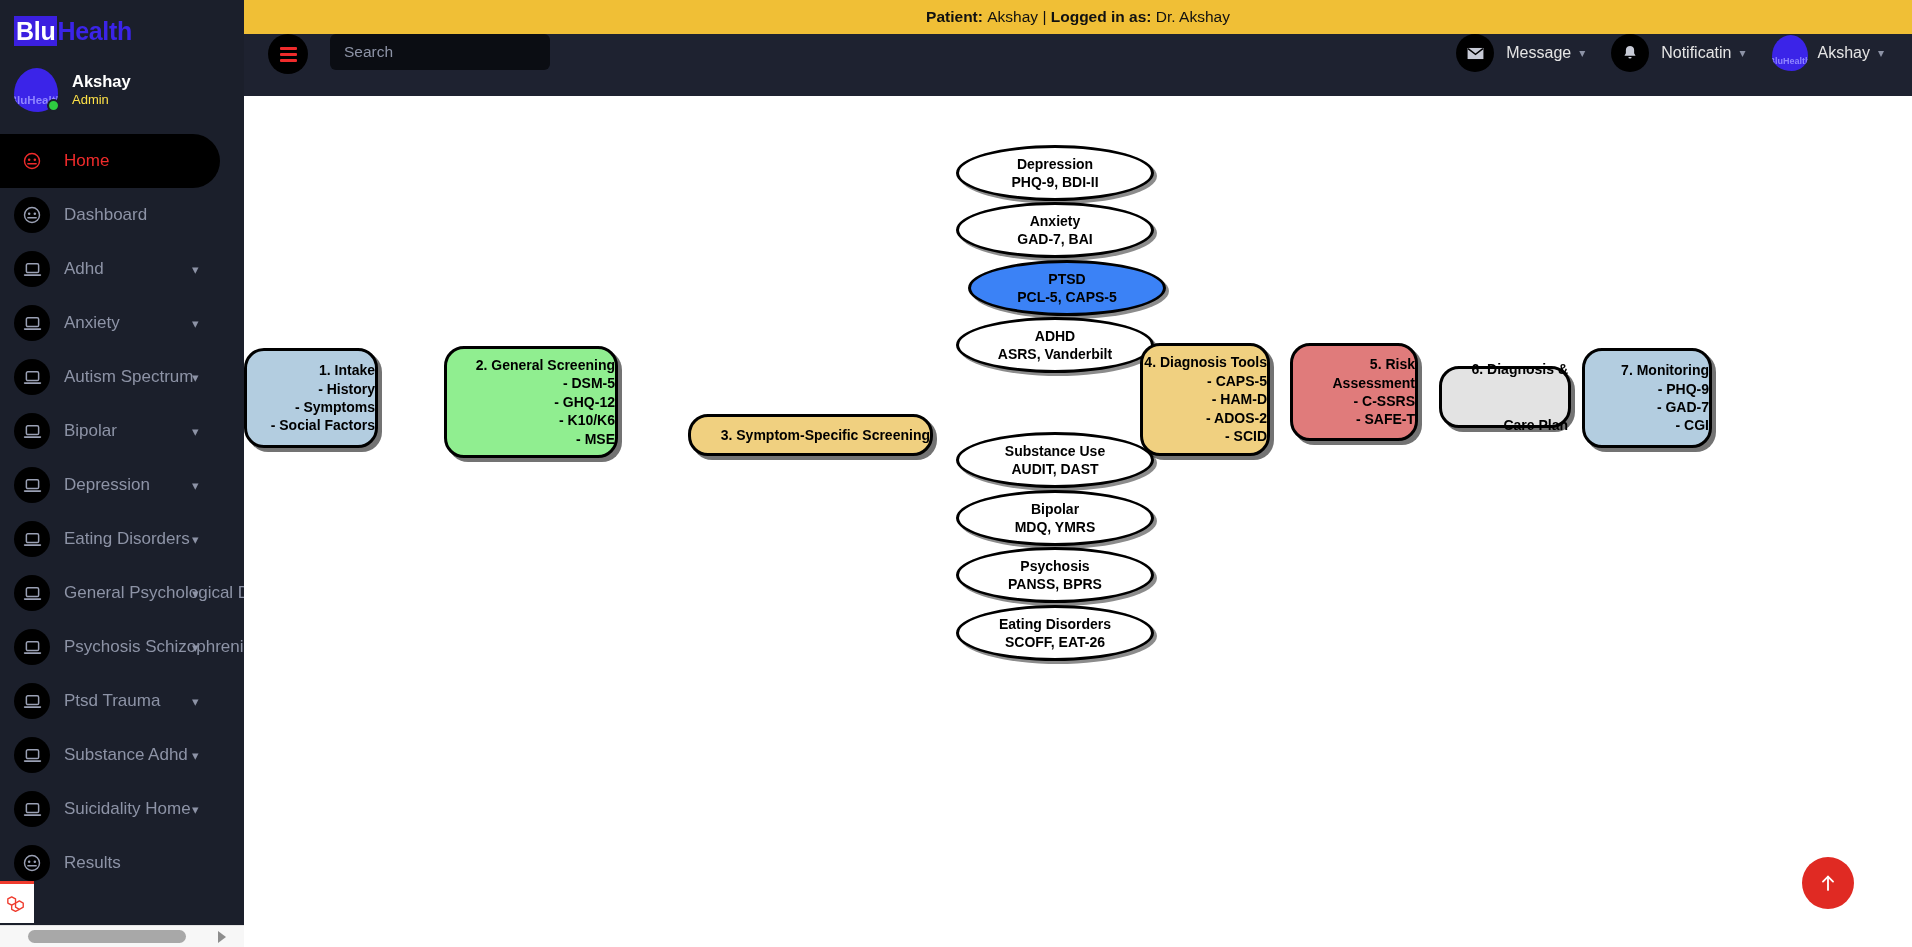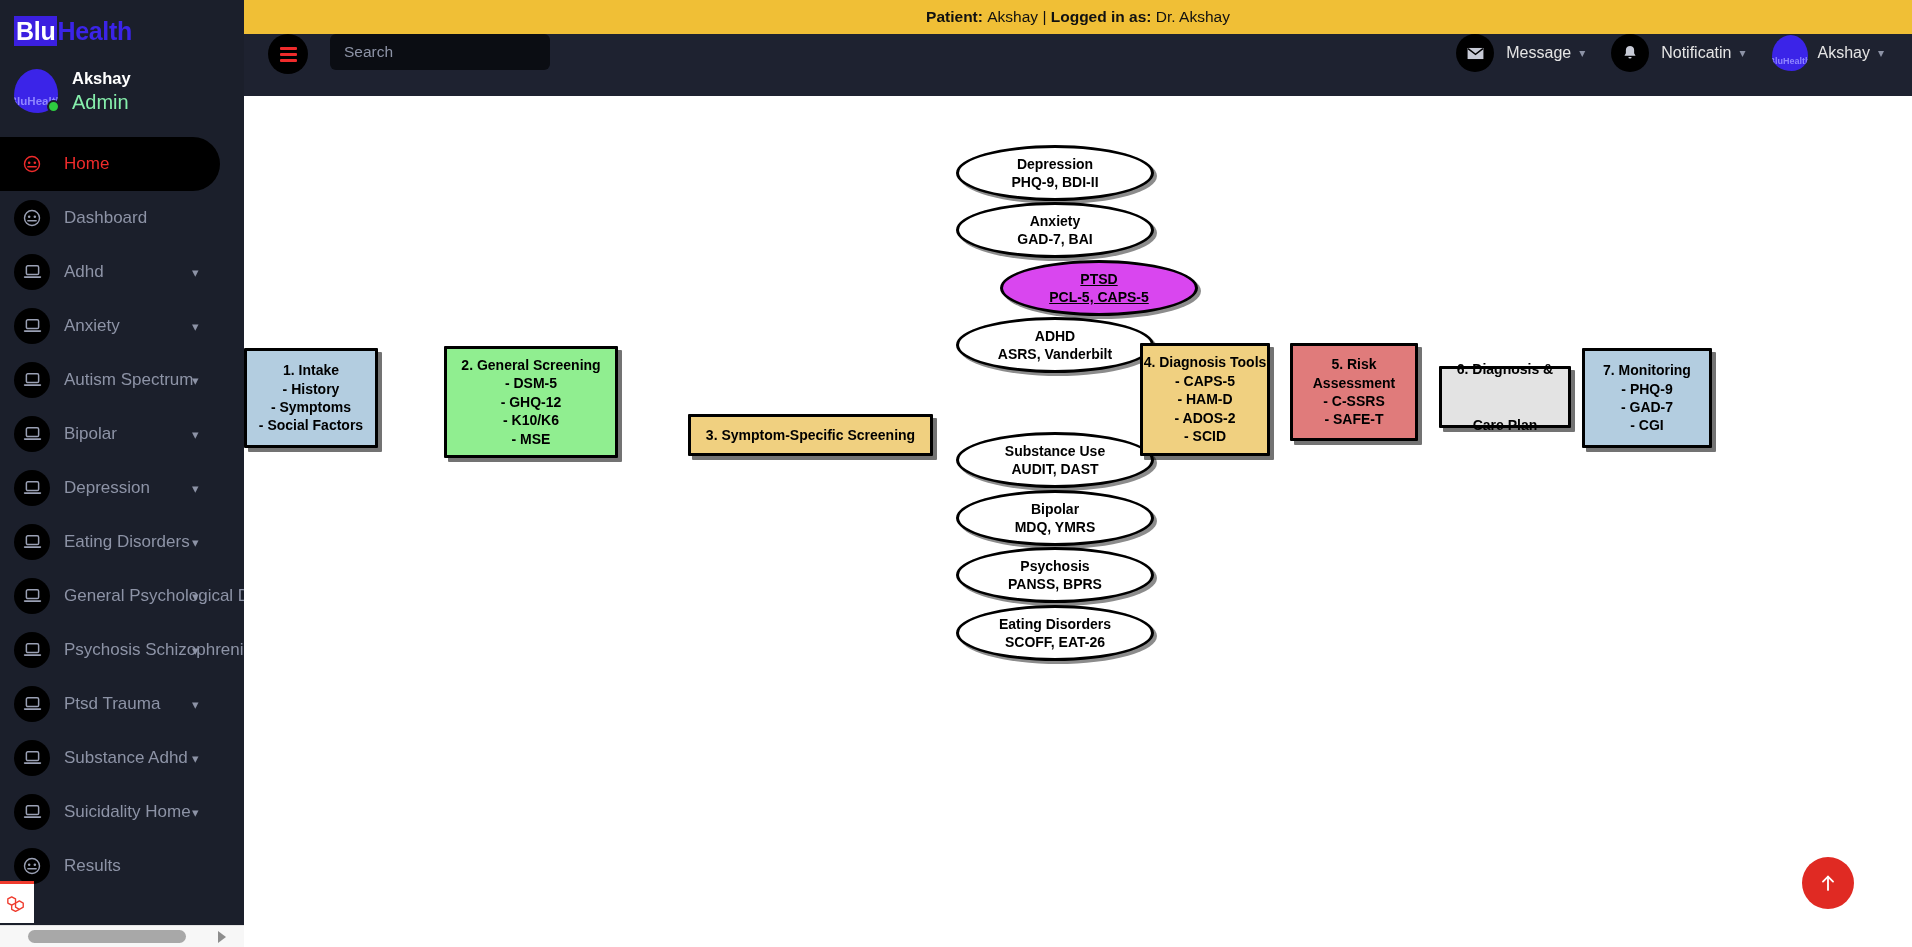--- a/index.html
+++ b/index.html
@@ -44,21 +44,21 @@
     font-size: 11px; font-weight: 700; color: #8f85ff;
     transform: translateY(-6px) scale(1.05);
     white-space: nowrap;
   }
   .status-dot {
     position: absolute; right: -2px; bottom: 0;
     width: 13px; height: 13px; border-radius: 50%;
     background: #2ecc40; border: 2px solid #1b1f2b;
   }
   .profile-name { font-size: 16.5px; font-weight: 700; color: #ffffff; line-height: 1.25; }
-  .profile-role { font-size: 20px; color: #86efac; line-height: 1.3; }
+  .profile-role { font-size: 13px; color: #fde047; line-height: 1.3; }
 
   .nav { padding-top: 6px; }
   .nav-item {
     position: relative;
     display: flex; align-items: center;
     height: 54px;
     padding-left: 14px;
     cursor: pointer;
     white-space: nowrap;
   }
@@ -184,21 +184,21 @@
   .node {
     position: absolute;
     border: 3px solid #000000;
     display: flex; flex-direction: column;
     align-items: center; justify-content: center;
     text-align: center;
     font-weight: 700; font-size: 14px; color: #000000;
     box-shadow: 4px 4px 0 rgba(0,0,0,.55);
     line-height: 1.32;
   }
-  .node.box { border-radius: 1px; }
+  .node.box { border-radius: 20px; align-items: flex-end; }
   .node.ellipse { border-radius: 50%; box-shadow: 3px 3px 0 rgba(0,0,0,.45); }
   .node .ln { display: block; white-space: nowrap; }
 
   
   .fab {
     position: absolute; right: 58px; bottom: 38px;
     width: 52px; height: 52px; border-radius: 50%;
     background: #e02a23;
     display: flex; align-items: center; justify-content: center;
     cursor: pointer; z-index: 25;
@@ -457,21 +457,21 @@
           <span class="ln">3. Symptom-Specific Screening</span>
         </div>
         <div class="node ellipse" style="left: 712px; top: 49px; width: 198px; height: 56px; background: rgb(255, 255, 255);">
           <span class="ln">Depression</span>
           <span class="ln">PHQ-9, BDI-II</span>
         </div>
         <div class="node ellipse" style="left: 712px; top: 106px; width: 198px; height: 56px; background: rgb(255, 255, 255);">
           <span class="ln">Anxiety</span>
           <span class="ln">GAD-7, BAI</span>
         </div>
-        <div class="node ellipse" style="left: 756px; top: 164px; width: 198px; height: 56px; background: #d946ef; text-decoration: underline;">
+        <div class="node ellipse" style="left: 724px; top: 164px; width: 198px; height: 56px; background: #3b82f6;">
           <span class="ln">PTSD</span>
           <span class="ln">PCL-5, CAPS-5</span>
         </div>
         <div class="node ellipse" style="left: 712px; top: 221px; width: 198px; height: 56px; background: rgb(255, 255, 255);">
           <span class="ln">ADHD</span>
           <span class="ln">ASRS, Vanderbilt</span>
         </div>
         <div class="node ellipse" style="left: 712px; top: 336px; width: 198px; height: 56px; background: rgb(255, 255, 255);">
           <span class="ln">Substance Use</span>
           <span class="ln">AUDIT, DAST</span>

